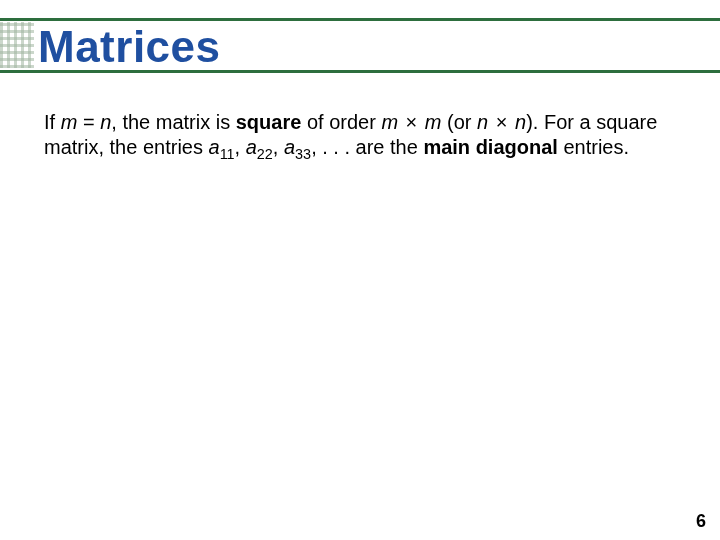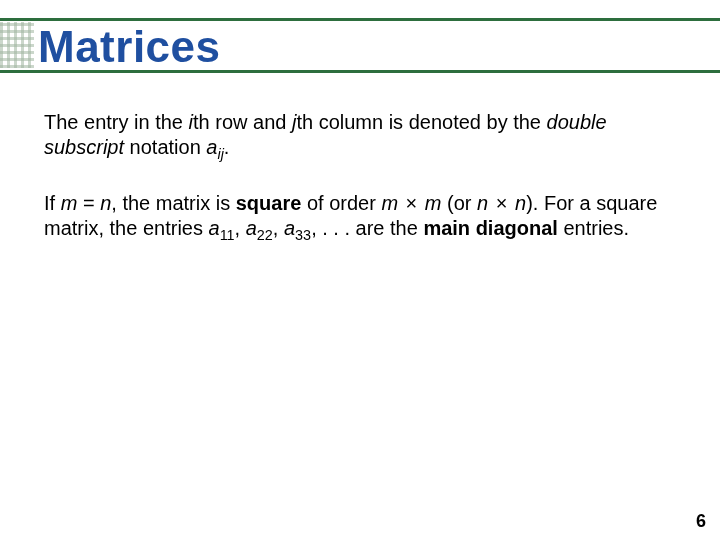--- a/index.html
+++ b/index.html
@@ -58,23 +58,20 @@
 </head>
 <body>
 
 <div class="rule-top rule1"></div>
 <div class="deco"></div>
 <div class="title">Matrices</div>
 <div class="rule-top rule2"></div>
 
 <div class="content">
 
-  <div class="para">
-    <span>The entry in the </span><span class="i">i</span><span>th row and </span><span class="i">j</span><span>th column is denoted by the </span><span class="i">double subscript</span><span> notation </span><span class="i">a</span><sub>ij</sub><span>.</span>
-  </div>
 
 
 
   <div class="para">
     <span>If </span><span class="i">m</span><span> = </span><span class="i">n</span><span>, the matrix is </span><span class="b">square</span><span> of order </span><span class="i">m</span><span class="mult"> × </span><span class="i">m</span><span> (or </span><span class="i">n</span><span class="mult"> × </span><span class="i">n</span><span>). For a square matrix, the entries </span><span class="i">a</span><sub class="up">11</sub><span>, </span><span class="i">a</span><sub class="up">22</sub><span>, </span><span class="i">a</span><sub class="up">33</sub><span>, . . . are the </span><span class="b">main diagonal</span><span> entries.</span>
   </div>
 
 </div>
 
 <div class="pagenum">6</div>

